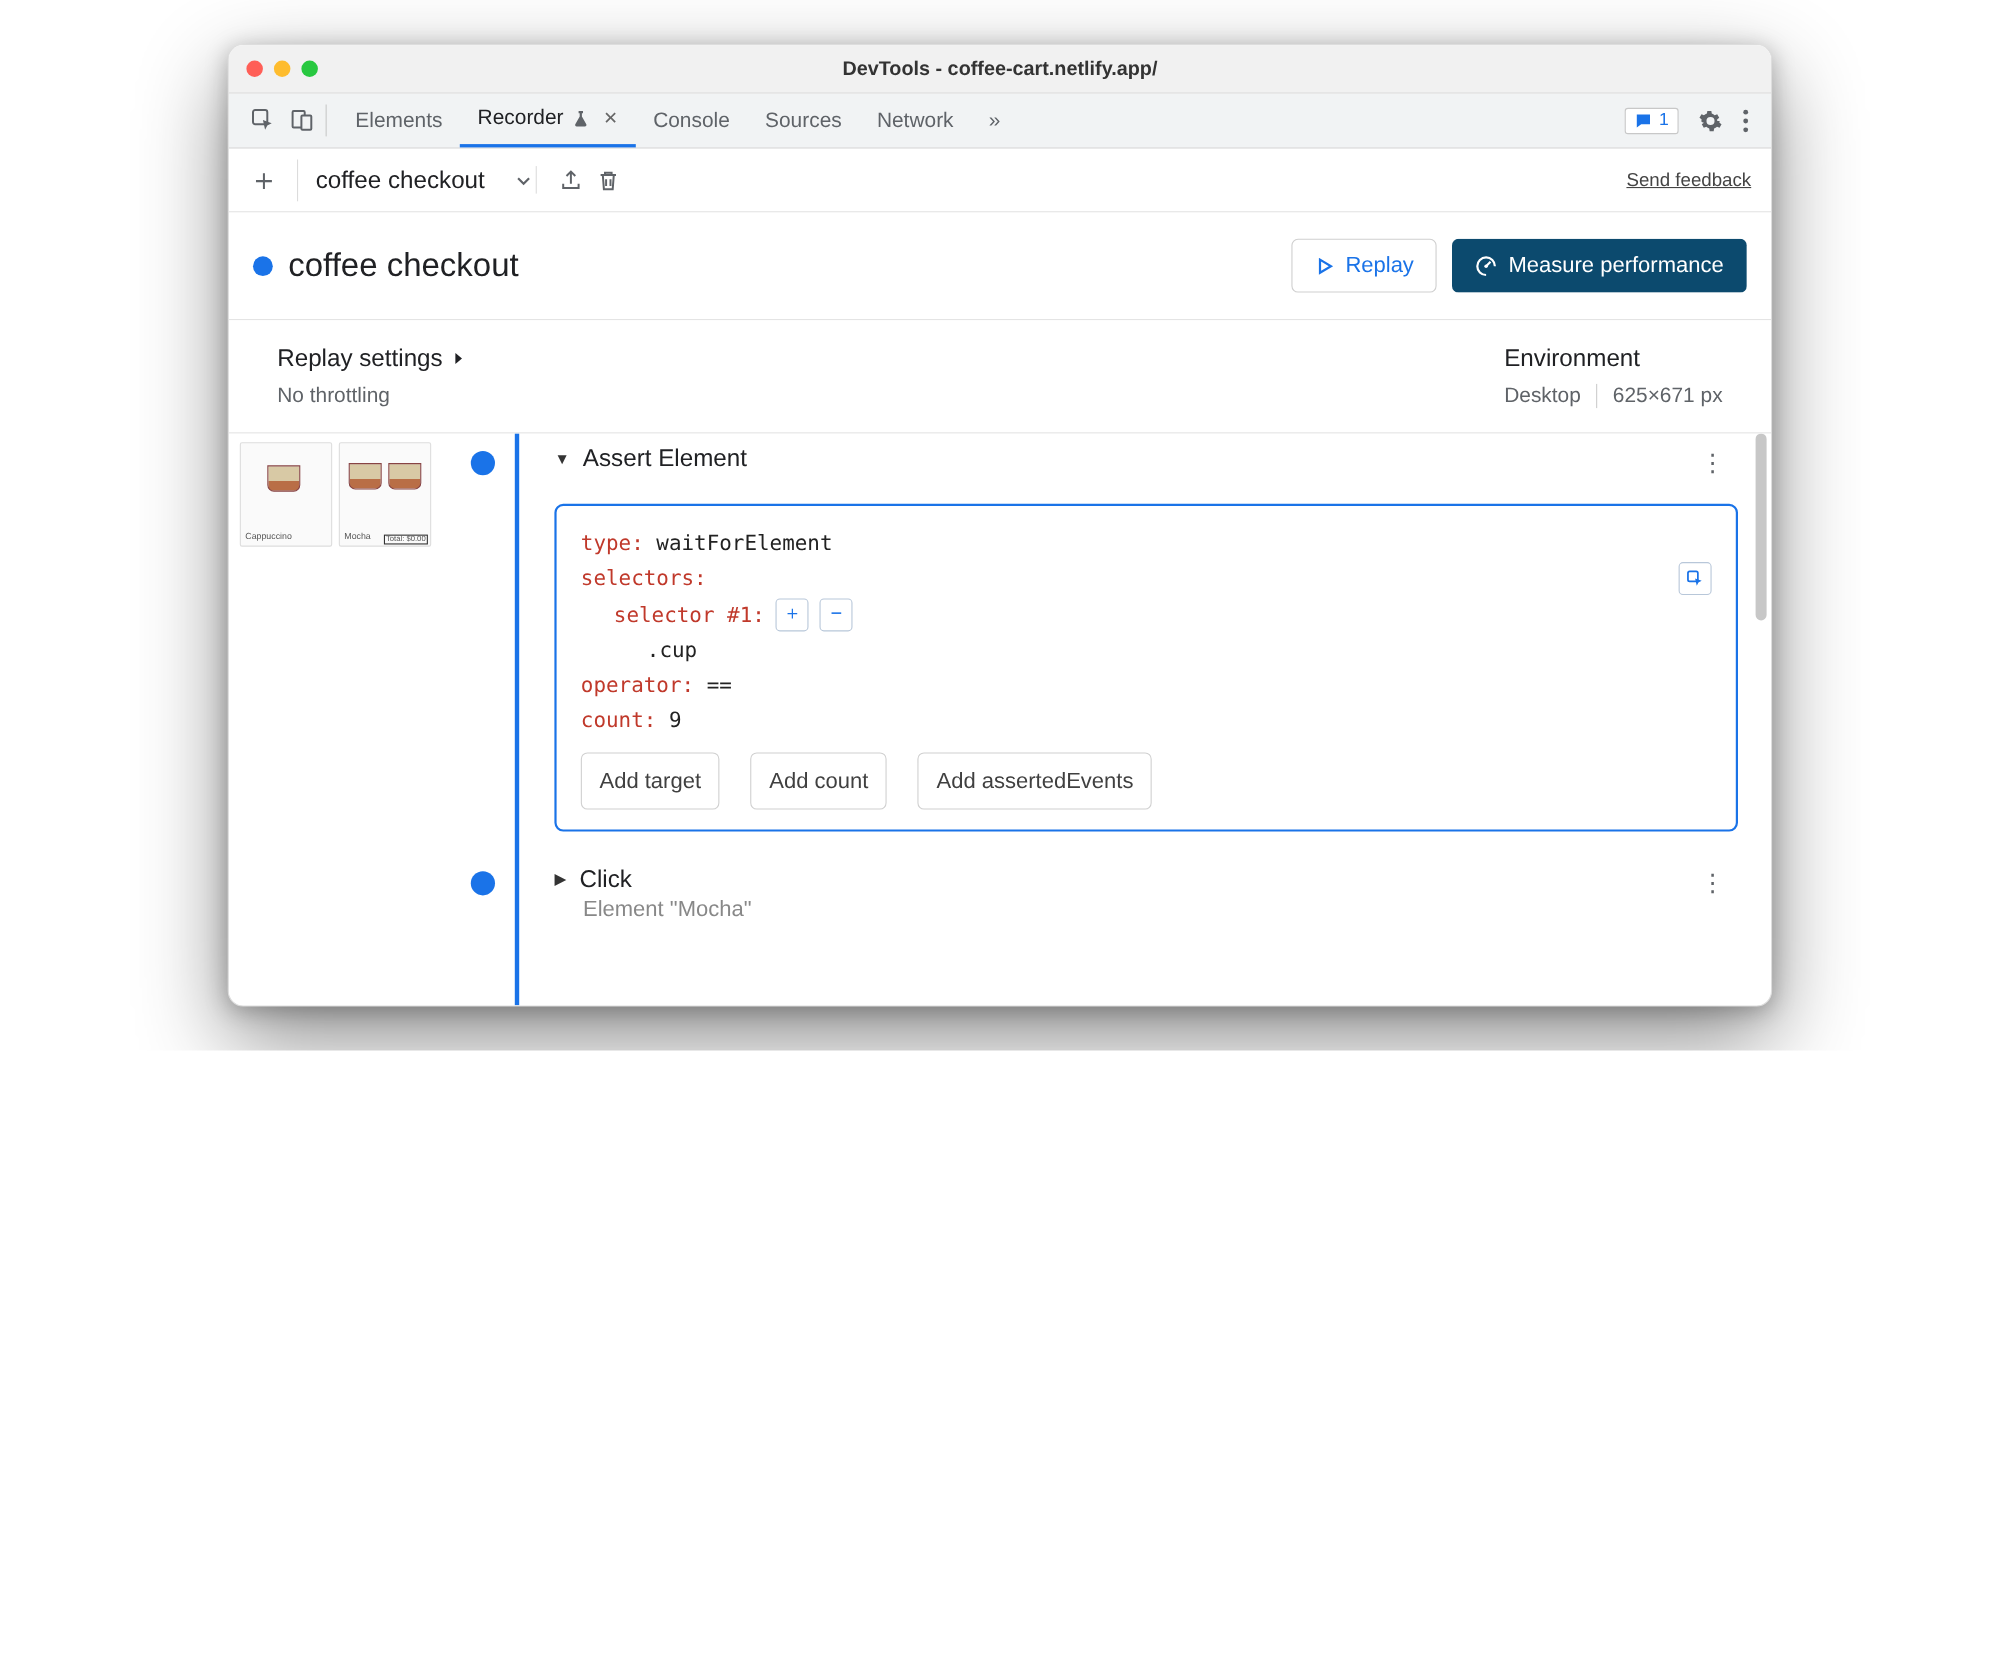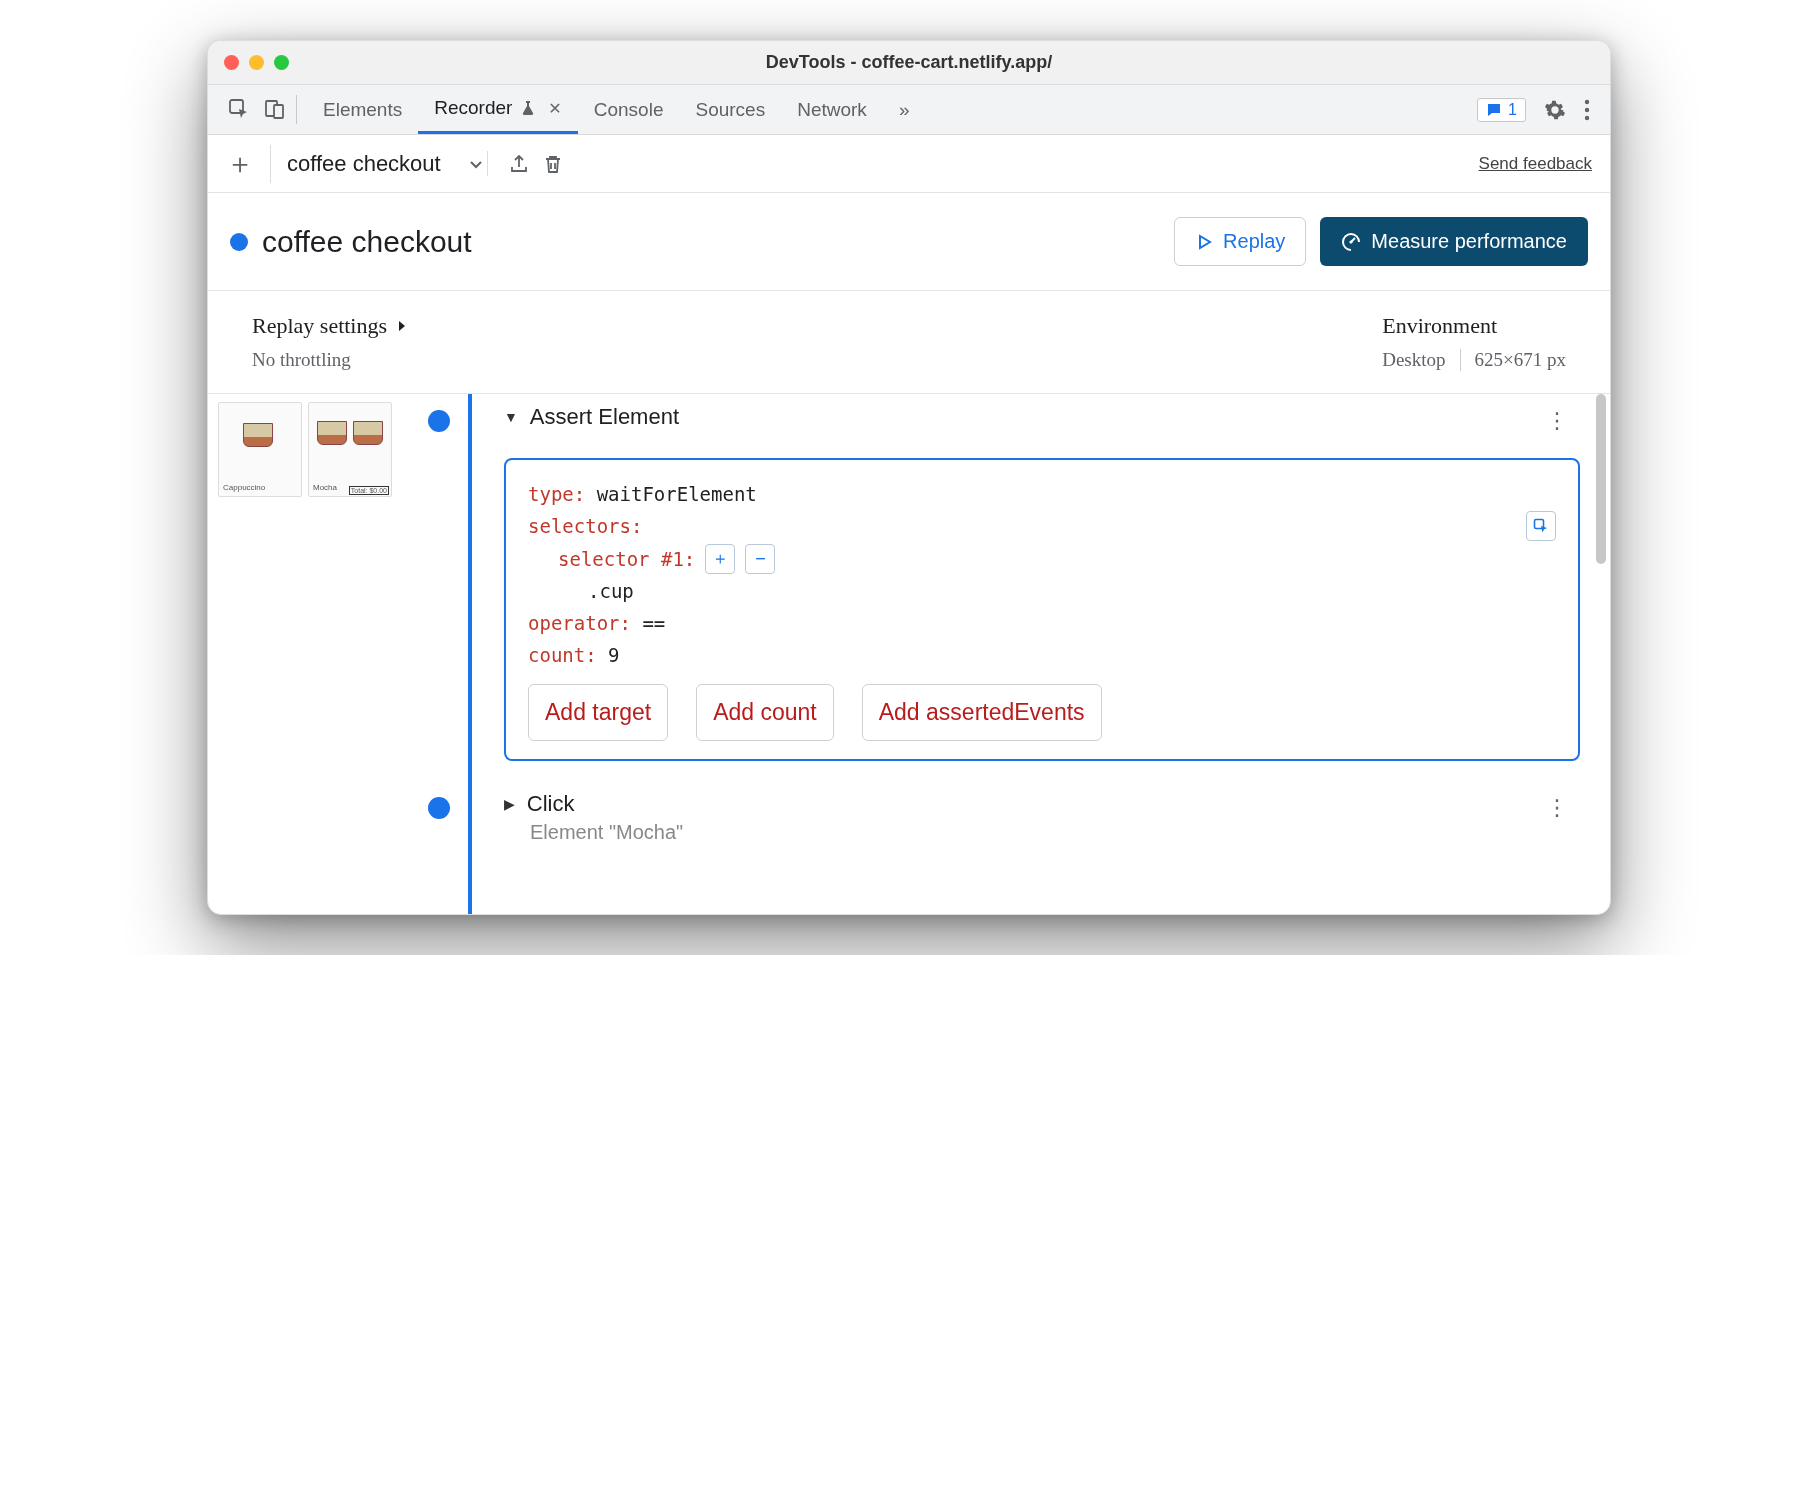--- a/index.html
+++ b/index.html
@@ -68,21 +68,21 @@
   .header-row {
     display:flex; align-items:center; padding:24px 22px 24px 22px; border-bottom:1px solid #e4e4e4;
   }
   .status-dot { width:18px; height:18px; border-radius:50%; background:#1a73e8; margin-right:14px;}
   .flow-title { font-size:30px; color:#202124; flex:1; }
   .btn { display:inline-flex; align-items:center; gap:10px; font-size:20px; font-weight:500; padding:12px 20px; border-radius:6px; cursor:pointer; border:1px solid transparent;}
   .btn.outline { border-color:#cfcfcf; color:#1a73e8; background:#fff; }
   .btn.primary { background:#0c4a6e; color:#fff; }
   .btn + .btn { margin-left:14px; }
   .settings-row { display:flex; padding:22px 44px 22px 44px; border-bottom:1px solid #e4e4e4; }
-  .settings-col { display:flex; flex-direction:column; gap:10px;font-family:Liberation Serif, serif; }
+  .settings-col { display:flex; flex-direction:column; gap:10px; }
   .settings-col.right { margin-left:auto; text-align:left;}
   .settings-heading { font-size:22px; color:#202124; display:flex; align-items:center; gap:8px;}
   .settings-sub { font-size:19px; color:#5f6368; }
   .env-line { display:flex; gap:14px; font-size:19px; color:#5f6368;justify-content:flex-end; }
   .env-line .divider { width:1px; background:#ccc;}
   .timeline-area { display:flex; height:520px; position:relative; overflow:hidden;}
   .thumbs { width:200px; padding:8px 10px; display:flex; gap:6px; }
   .thumb { width:84px; height:95px; background:#fafafa; border:1px solid #ddd; border-radius:2px; position:relative; font-size:7px; color:#555; overflow:hidden;}
   .thumb .cup { position:absolute; width:30px; height:24px; background:linear-gradient(#d8c9a5 60%,#b96e46 60%); border:1px solid #844; border-radius:0 0 6px 6px; }
   .thumb.a .cup { left:24px; top:20px;}
@@ -101,21 +101,21 @@
   .details {
     margin-top:28px; border:2px solid #1a73e8; border-radius:8px; padding:18px 22px;
     font-family: "SF Mono", Menlo, Consolas, monospace; font-size:19px; line-height:1.7;
   }
   .k { color:#c0392b; }
   .v { color:#222; }
   .selector-line { display:flex; align-items:center; gap:10px; margin-left:30px;}
   .mini-btn { width:30px; height:30px; border:1px solid #b8c7d9; border-radius:4px; background:#fff; display:inline-flex; align-items:center; justify-content:center; color:#1a73e8; font-size:17px; cursor:pointer;}
   .sel-value { margin-left:60px; color:#222;}
   .action-btns { display:flex; gap:14px; margin-top:12px;}
-  .action-btns .btn { font-size:23px; padding:8px 16px; border-color:#d0d0d0; color:#b91c1c; background:#fff; border-radius:6px; font-family:-apple-system, sans-serif; font-weight:500;}
+  .action-btns .btn { font-size:20px; padding:8px 16px; border-color:#d0d0d0; color:#404040; background:#fff; border-radius:6px; font-family:-apple-system, sans-serif; font-weight:500;}
   .scroll-thumb { position:absolute; right:4px; top:0; width:10px; height:170px; border-radius:6px; background:#c7c7c7;}
   svg { display:block; }
 </style>
 </head>
 <body>
 
 <div class="window">
 
   <div class="titlebar">
     <div class="traffic">

